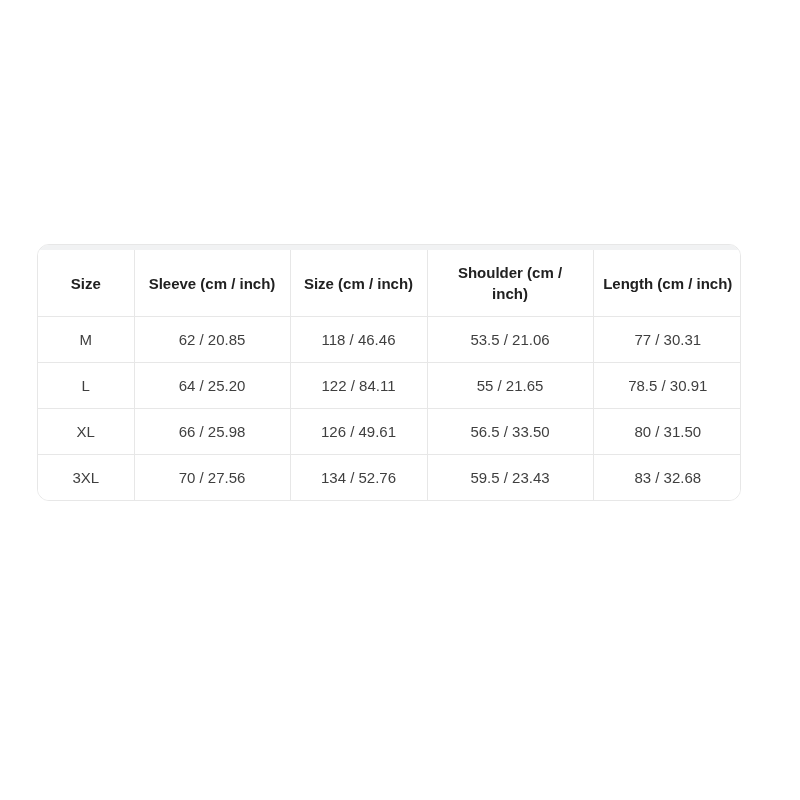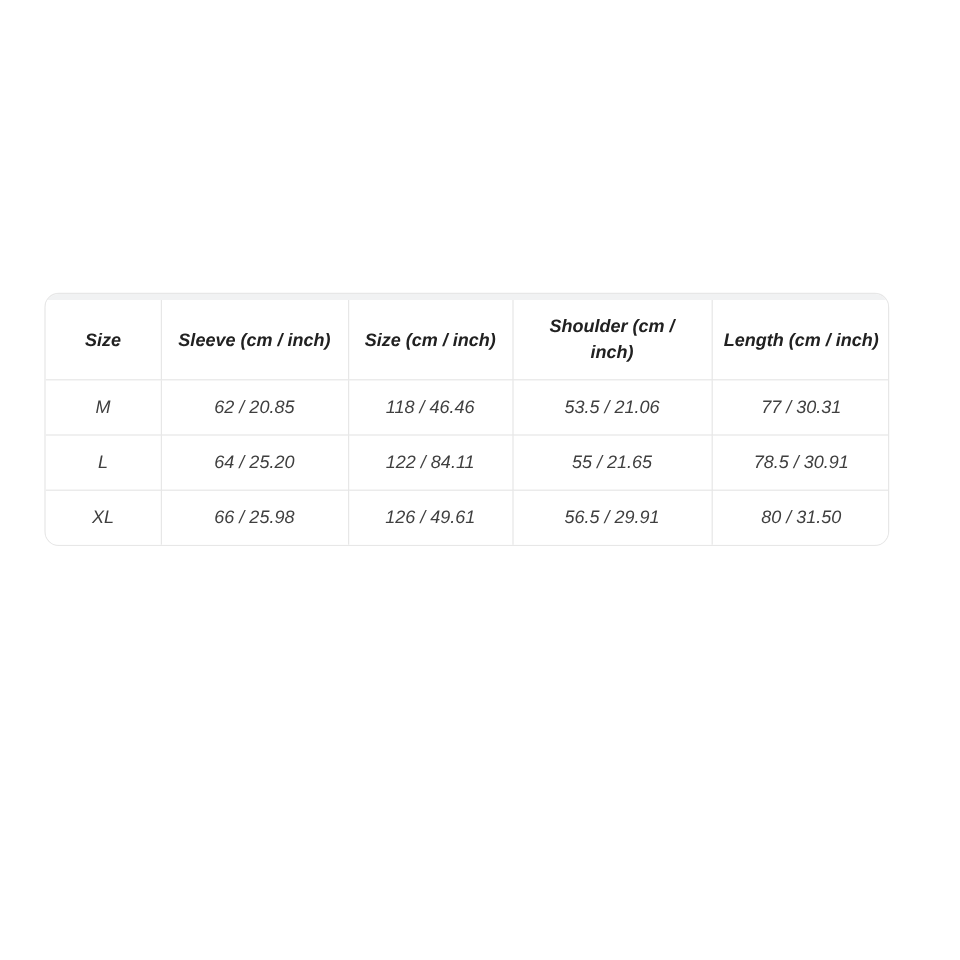--- a/index.html
+++ b/index.html
@@ -22,21 +22,20 @@
     background: var(--background, #ffffff);
   }
   .top-strip {
     height: 5px;
     background: var(--top-strip, #f1f2f3);
   }
   table.size-chart {
     width: 100%;
     border-collapse: collapse;
     table-layout: fixed;
-    font-style: italic;
   }
   table.size-chart th,
   table.size-chart td {
     border-right: 1px solid var(--border, #e7e7e7);
     border-bottom: 1px solid var(--border, #e7e7e7);
     text-align: center;
     vertical-align: middle;
     background: var(--background, #ffffff);
     overflow: hidden;
   }
@@ -100,18 +99,25 @@
         <td>L</td>
         <td>64 / 25.20</td>
         <td>122 / 84.11</td>
         <td>55 / 21.65</td>
         <td>78.5 / 30.91</td>
       </tr>
       <tr>
         <td>XL</td>
         <td>66 / 25.98</td>
         <td>126 / 49.61</td>
-        <td>56.5 / 29.91</td>
+        <td>56.5 / 33.50</td>
         <td>80 / 31.50</td>
+      </tr>
+      <tr>
+        <td>3XL</td>
+        <td>70 / 27.56</td>
+        <td>134 / 52.76</td>
+        <td>59.5 / 23.43</td>
+        <td>83 / 32.68</td>
       </tr>
     </tbody>
   </table>
 </div>
 
 </body></html>

